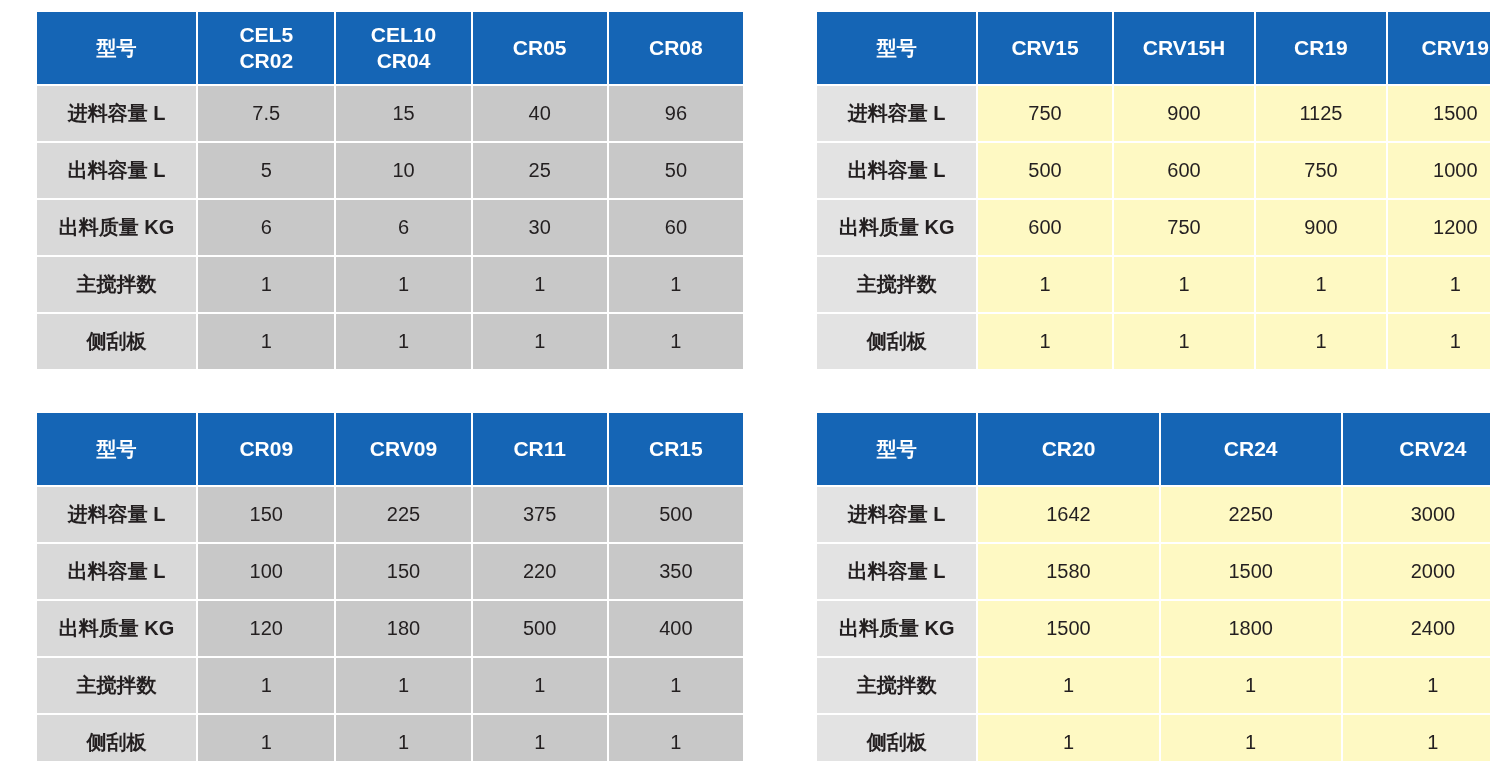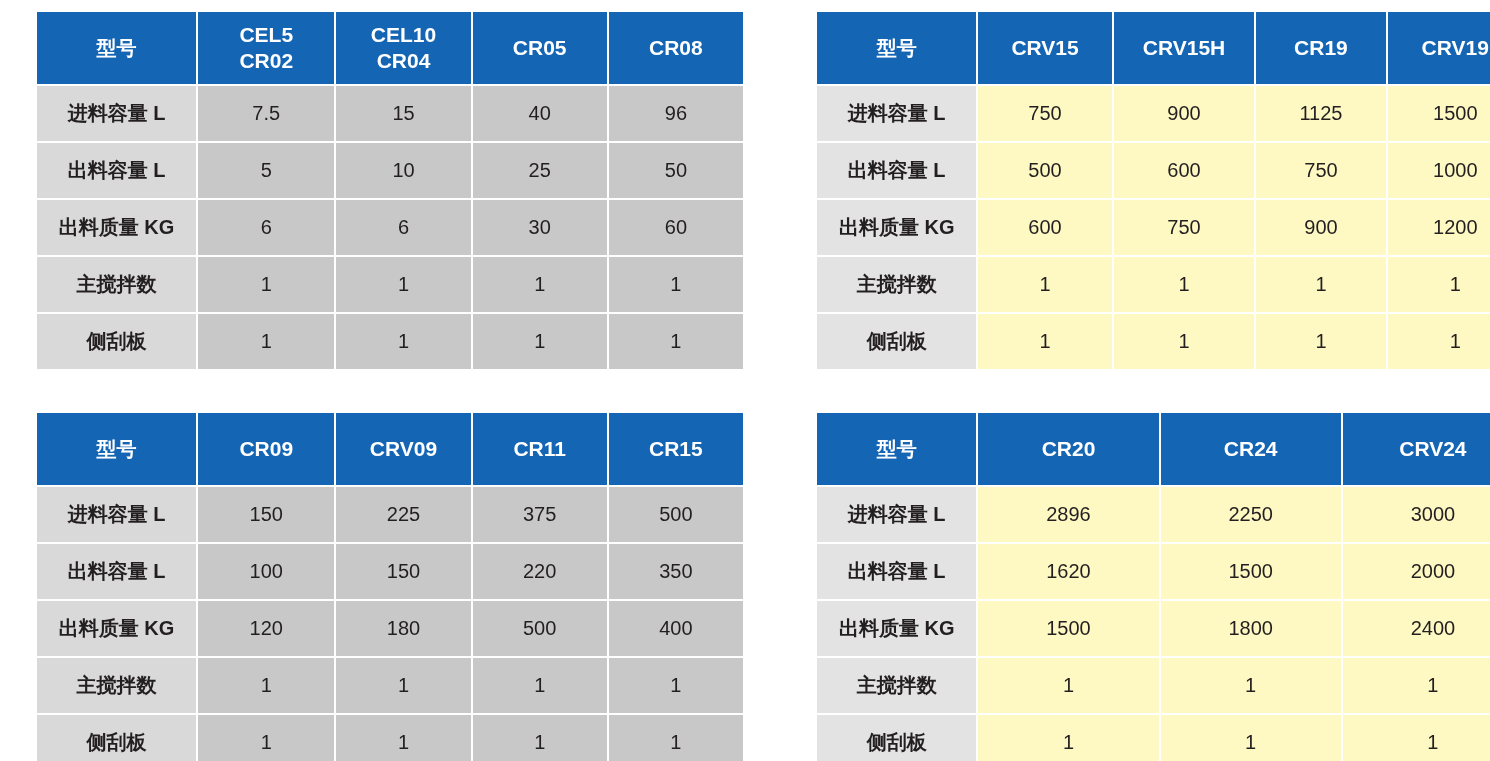--- a/index.html
+++ b/index.html
@@ -264,27 +264,27 @@
             <tr>
               <th class="label-head">型号</th>
               <th>CR20</th>
               <th>CR24</th>
               <th>CRV24</th>
             </tr>
           </thead>
           <tbody>
             <tr>
               <td class="rowlabel">进料容量 L</td>
-              <td class="value">2896</td>
+              <td class="value">1642</td>
               <td class="value">2250</td>
               <td class="value">3000</td>
             </tr>
             <tr>
               <td class="rowlabel">出料容量 L</td>
-              <td class="value">1620</td>
+              <td class="value">1580</td>
               <td class="value">1500</td>
               <td class="value">2000</td>
             </tr>
             <tr>
               <td class="rowlabel">出料质量 KG</td>
               <td class="value">1500</td>
               <td class="value">1800</td>
               <td class="value">2400</td>
             </tr>
             <tr>

